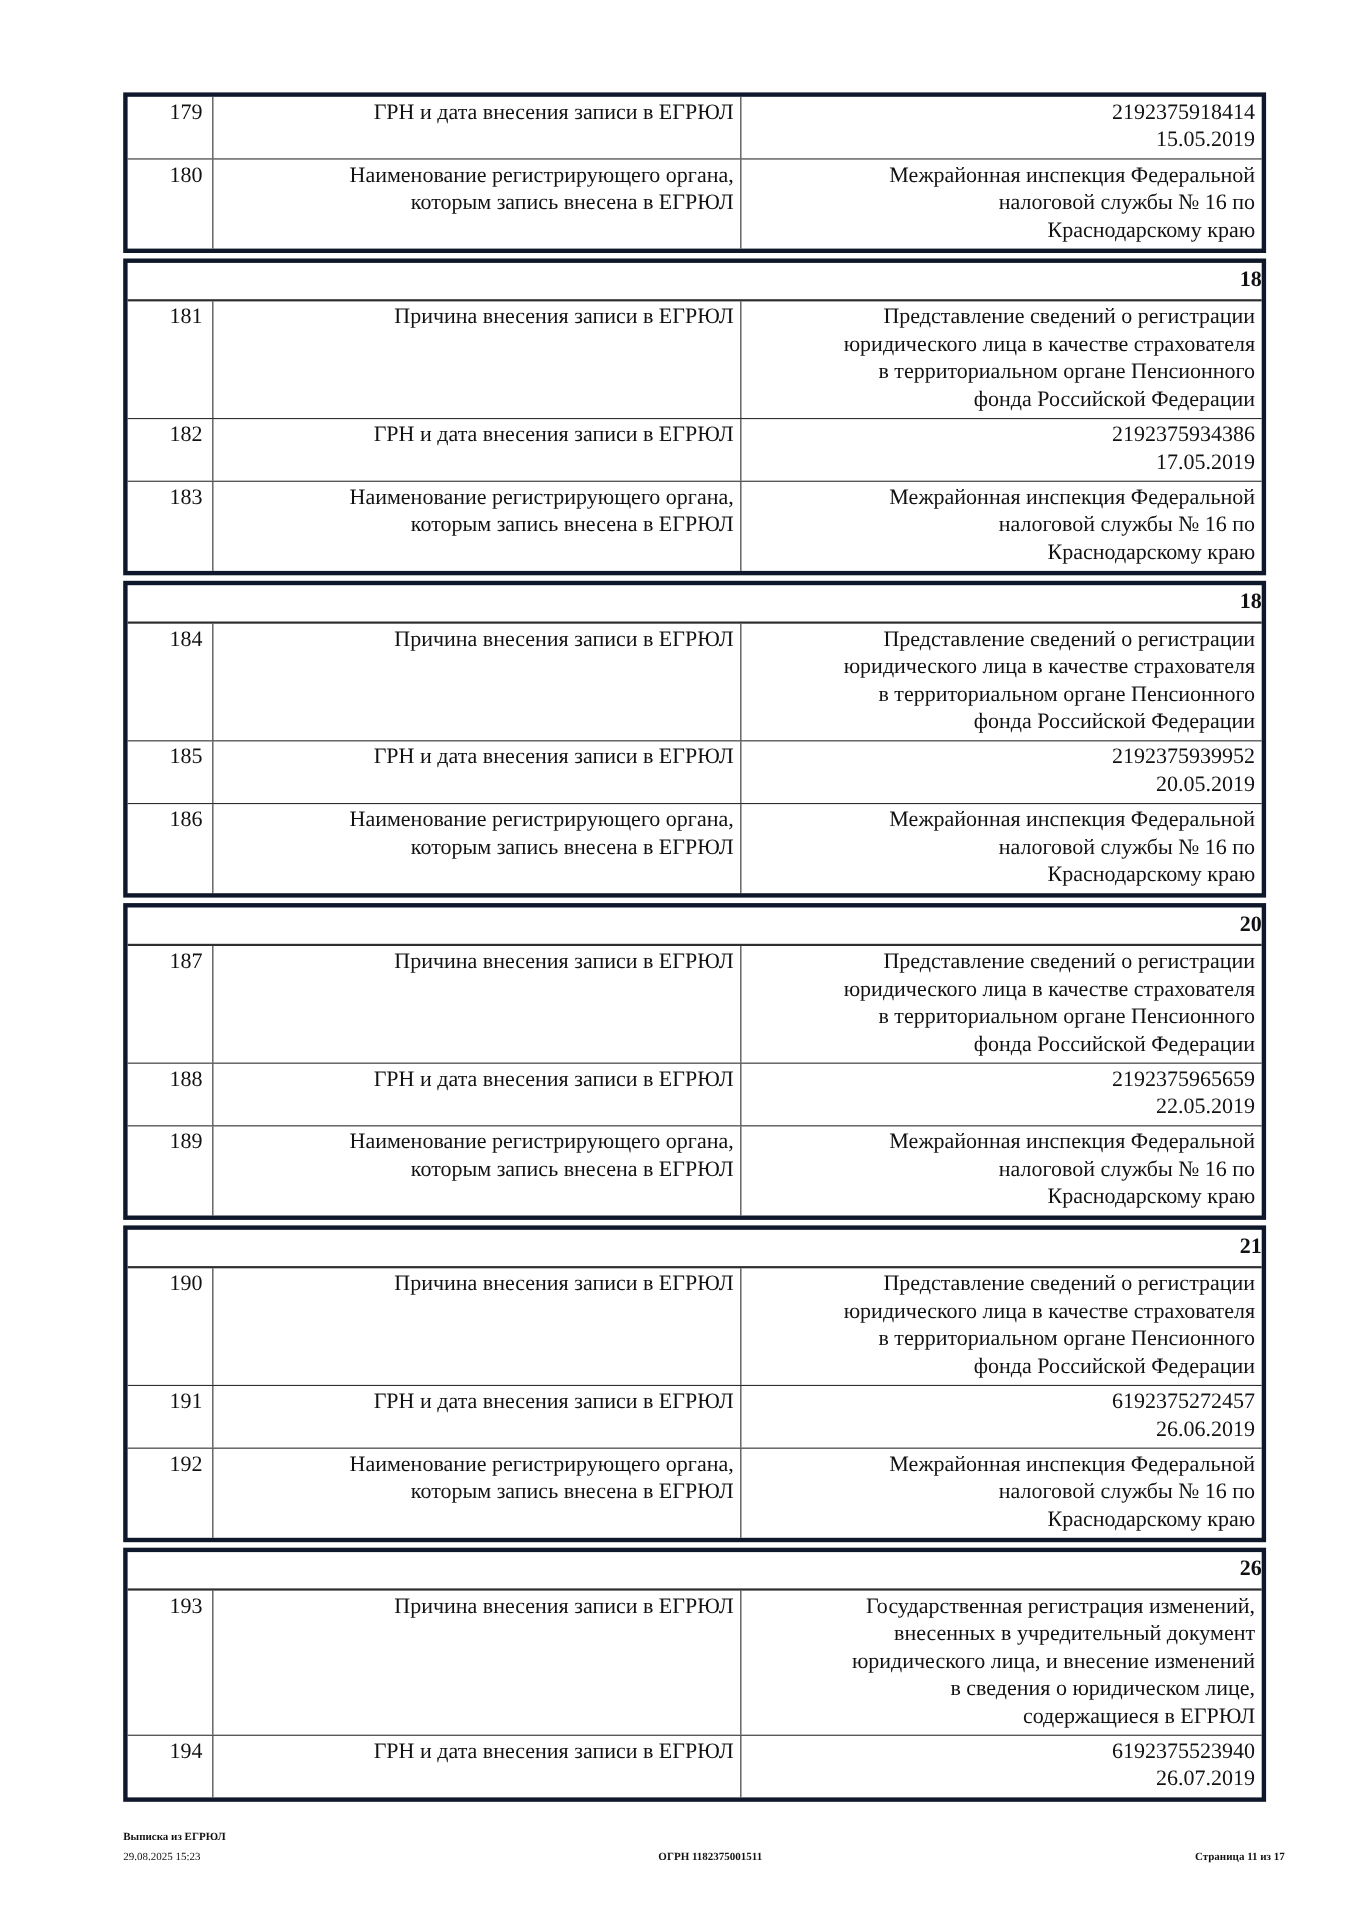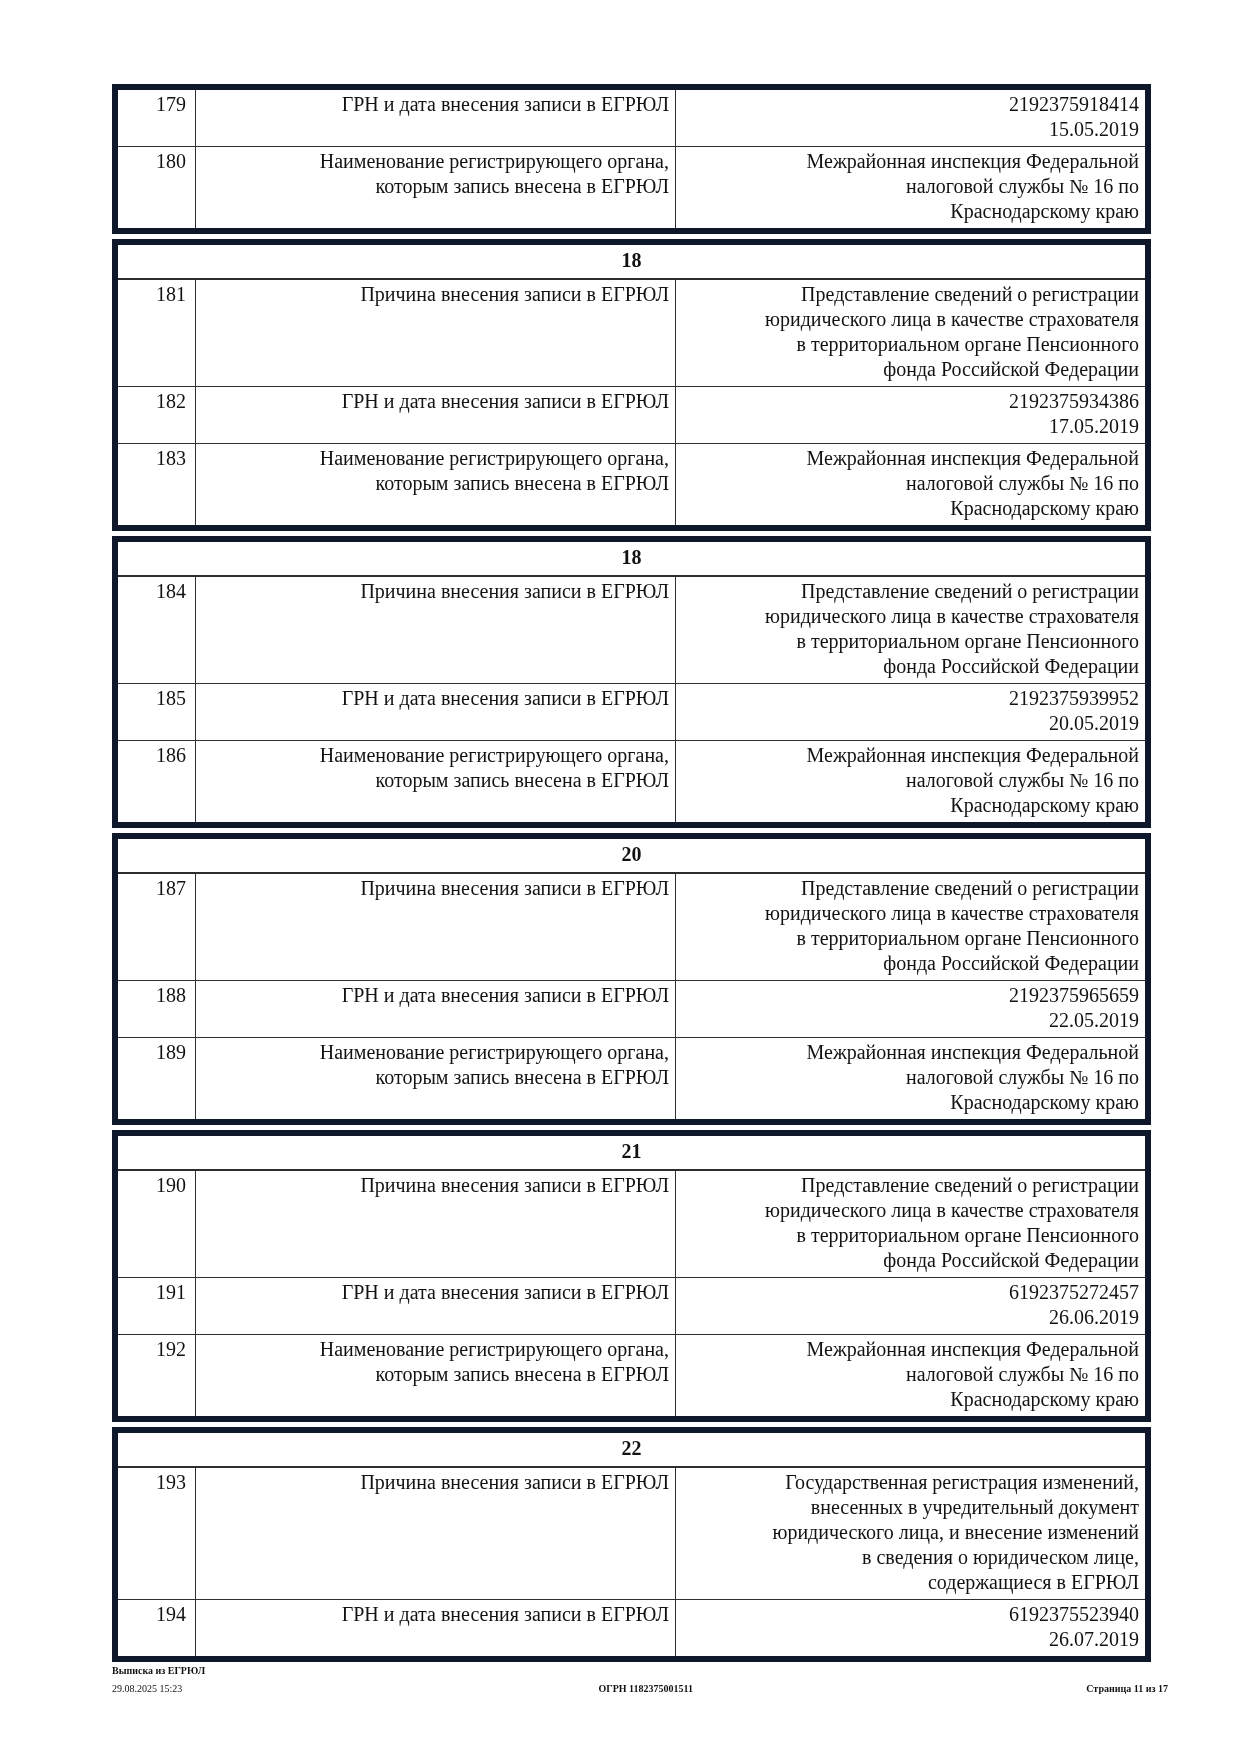--- a/index.html
+++ b/index.html
@@ -17,30 +17,30 @@
   }
 
   
   .doc-table {
     position: absolute;
     left: 112px;
     top: 84px;
     width: 1039px;
   }
   .block {
-    border: 6px solid #0f172a;
+    border: 4px solid #0f172a;
     margin-bottom: 5px;
     box-sizing: border-box;
     background: #ffffff;
   }
   .section-header {
     font-weight: bold;
     font-size: 20px;
     line-height: 25px;
-    text-align: center;
+    text-align: right;
     padding: 3px 0 5px 0;
     border-bottom: 2px solid #2e2e2e;
   }
   .row {
     display: grid;
     grid-template-columns: 77px 480px 1fr;
   }
   .row + .row { border-top: 1px solid #2e2e2e; }
   .cell {
     font-size: 20px;
@@ -188,21 +188,21 @@
       <div class="row">
         <div class="cell num">192</div>
         <div class="cell label">Наименование регистрирующего органа,
 которым запись внесена в ЕГРЮЛ</div>
         <div class="cell value">Межрайонная инспекция Федеральной
 налоговой службы № 16 по
 Краснодарскому краю</div>
       </div>
     </div>
     <div class="block">
-      <div class="section-header">22</div>
+      <div class="section-header">26</div>
       <div class="row">
         <div class="cell num">193</div>
         <div class="cell label">Причина внесения записи в ЕГРЮЛ</div>
         <div class="cell value">Государственная регистрация изменений,
 внесенных в учредительный документ
 юридического лица, и внесение изменений
 в сведения о юридическом лице,
 содержащиеся в ЕГРЮЛ</div>
       </div>
       <div class="row">

